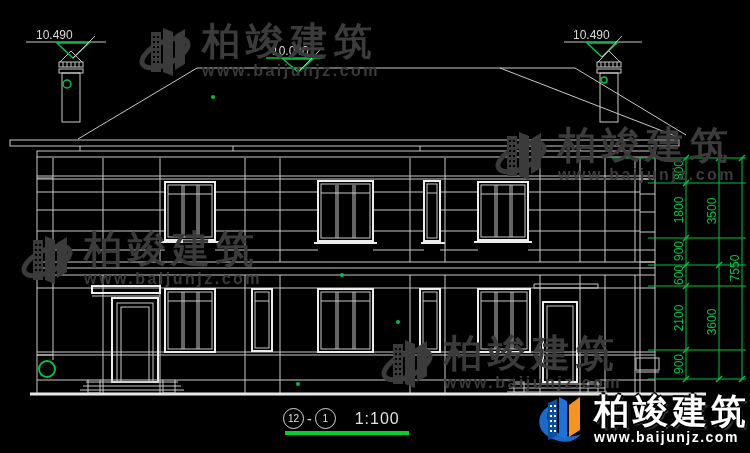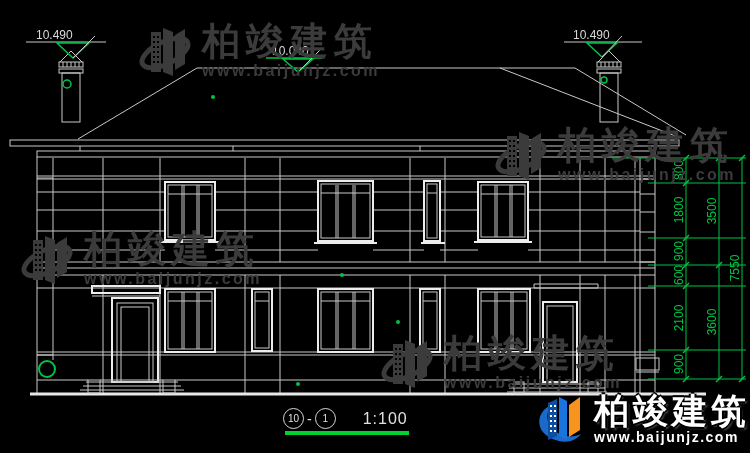--- a/index.html
+++ b/index.html
@@ -23,21 +23,21 @@
   .logo .lbrand{font-size:35px;font-weight:bold;letter-spacing:4px;color:#fff;line-height:1.05;white-space:nowrap;
      text-shadow:-2px 0 #000,2px 0 #000,0 -2px #000,0 2px #000,2px 2px 2px #555;}
   .logo .lurl{font-size:14px;font-weight:bold;letter-spacing:1.5px;color:#fff;white-space:nowrap;
      text-shadow:1px 1px 1px #000;}
   
   .title{position:absolute;left:283px;top:408px;display:flex;align-items:center;color:#e0e0e0;}
   .title .circ{width:19px;height:19px;border:1.5px solid #d8d8d8;border-radius:50%;
      display:flex;align-items:center;justify-content:center;font-size:10px;flex:0 0 auto;}
   .title .dash{margin:0 3px;font-size:14px;}
   .title .tname{font-size:17px;letter-spacing:2px;margin-left:4px;}
-  .title .tscale{font-size:16px;margin-left:27px;letter-spacing:1px;}
+  .title .tscale{font-size:16px;margin-left:19px;letter-spacing:1px;}
   .underline{position:absolute;left:285px;top:431px;width:124px;height:4px;background:#00d22d;}
 </style>
 </head>
 <body>
 
 <div id="stage">
 
   <svg class="cad" width="750" height="453" viewBox="0 0 750 453">
 
     <g>
@@ -306,20 +306,20 @@
           <rect x="18" y="40" width="2" height="2"></rect>
       </g>
     </svg>
     <div class="txt">
       <div class="lbrand">柏竣建筑</div>
       <div class="lurl">www.baijunjz.com</div>
     </div>
   </div>
 
   <div class="title">
-    <span class="circ">10</span>
+    <span class="circ">12</span>
     <span class="dash">-</span>
     <span class="circ">1</span>
     <span class="tscale">1:100</span>
   </div>
   <div class="underline"></div>
 
 </div>
 
 </body></html>

